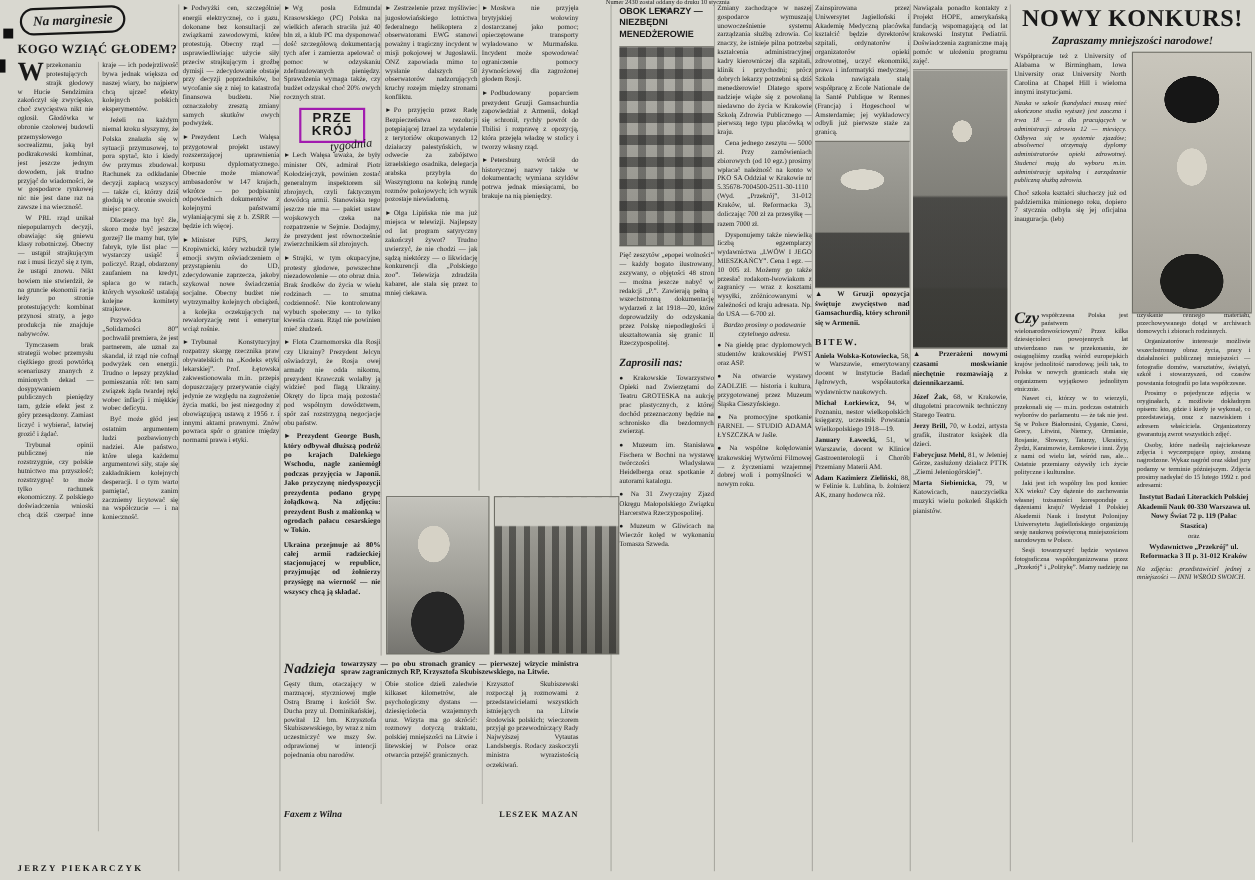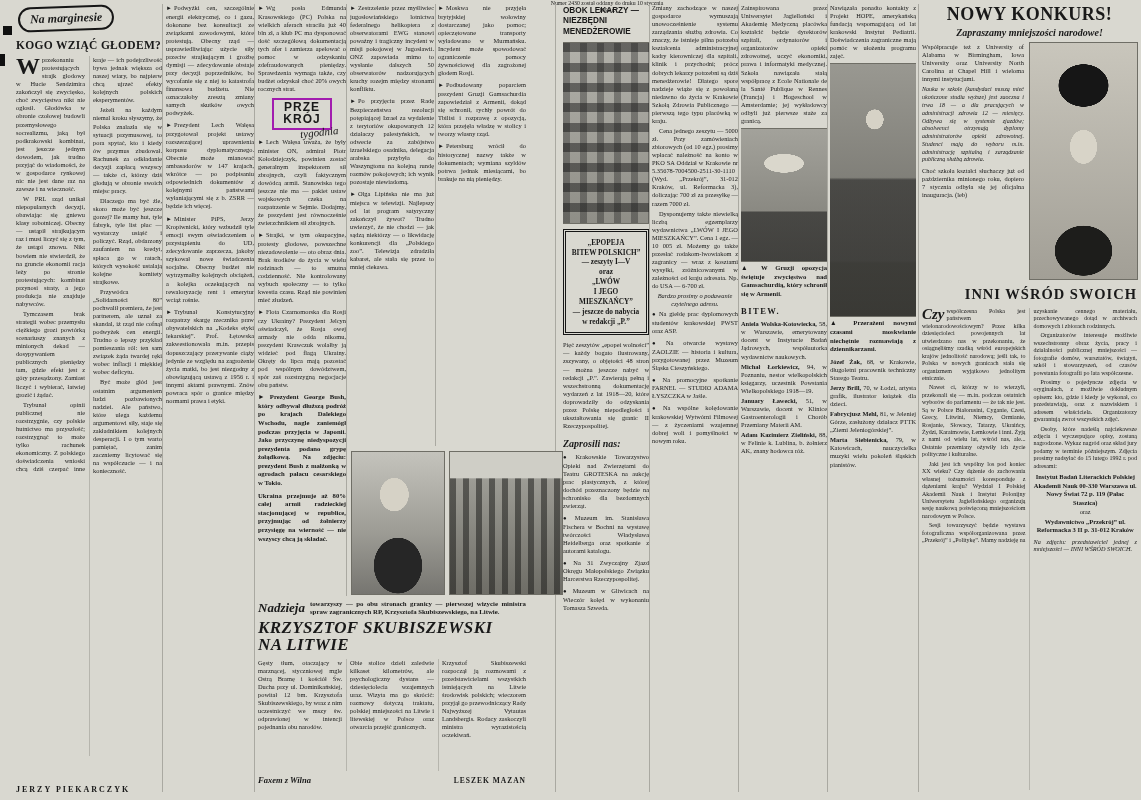--- a/index.html
+++ b/index.html
@@ -58,21 +58,21 @@
 .cJ{left:830px;top:4px;width:86px;height:788px;overflow:hidden;}
 .health-title{font-family:"Liberation Sans",sans-serif;font-weight:bold;font-size:8.2px;text-align:left;line-height:1.25;margin:2px 0 6px;}
 .epbox{border:3px double #161616;padding:6px 3px;text-align:center;margin:2px 0 6px;}
 .ep-line{font-weight:bold;font-size:7.3px;line-height:1.35;}
 .ep-note{font-style:italic;text-align:center;}
 .zap-h{font-style:italic;font-weight:bold;font-size:10px;margin:8px 0 4px;}
 .zm-h{font-weight:bold;font-size:8.5px;letter-spacing:1.5px;margin:8px 0 4px;}
 .zm b{font-weight:bold;}
 
 .rs{left:922px;top:4px;width:215px;height:790px;}
-.rs-title{text-align:center;font-weight:bold;font-size:18px;letter-spacing:.5px;}
+.rs-title{text-align:center;font-weight:bold;font-size:22px;letter-spacing:.5px;}
 .rs-sub{text-align:center;font-weight:bold;font-style:italic;font-size:10px;margin:2px 0 5px;}
 .rs-row{display:flex;gap:6px;align-items:flex-start;}
 .rs-colL{width:102px;}
 .note{font-size:6px;font-style:italic;line-height:1.3;text-align:justify;margin:3px 0;}
 .rs-headline{font-weight:bold;font-size:14.5px;letter-spacing:1px;text-align:right;margin:7px 0 5px;}
 .rs-body{column-count:2;column-gap:8px;column-rule:1px solid #b6b5ad;height:482px;overflow:hidden;}
 .rs-body .b{font-size:6px;line-height:1.24;}
 .addr{font-weight:bold;font-size:6.5px;text-align:center;margin:3px 0 1px;line-height:1.3;}
 .addr-join{text-align:center;font-size:6.2px;margin:1px 0;}
 .photonote{font-style:italic;font-size:6.2px;margin-top:3px;text-align:justify;}
@@ -170,50 +170,35 @@
   </section>
 
   <div class="photo ph-bush abs"></div>
   <div class="photo ph-parade abs"></div>
 
   <section class="lith abs">
     <div class="lith-head">
       <span class="kick">Nadzieja</span>
       <span class="intro">towarzyszy — po obu stronach granicy — pierwszej wizycie ministra spraw zagranicznych RP, Krzysztofa Skubiszewskiego, na Litwie.</span>
     </div>
-    <div class="lith-title">
-      <div>KRZYSZTOF SKUBISZEWSKI</div>
-      <div>NA LITWIE</div>
-    </div>
     <div class="lith-body">
 
     <p class="b">Gęsty tłum, otaczający w marznącej, styczniowej mgle Ostrą Bramę i kościół Św. Ducha przy ul. Dominikańskiej, powitał 12 bm. Krzysztofa Skubiszewskiego, by wraz z nim uczestniczyć we mszy św. odprawionej w intencji pojednania obu narodów.</p>
         <p class="b">Obie stolice dzieli zaledwie kilkaset kilometrów, ale psychologiczny dystans — dziesięciolecia wzajemnych uraz. Wizyta ma go skrócić: rozmowy dotyczą traktatu, polskiej mniejszości na Litwie i litewskiej w Polsce oraz otwarcia przejść granicznych.</p>
         <p class="b">Krzysztof Skubiszewski rozpoczął ją rozmowami z przedstawicielami wszystkich istniejących na Litwie środowisk polskich; wieczorem przyjął go przewodniczący Rady Najwyższej Vytautas Landsbergis. Rodacy zaskoczyli ministra wyrazistością oczekiwań.</p>
       </div>
     <div class="lith-foot">
       <span class="fax">Faxem z Wilna</span>
       <span class="lbyline">LESZEK MAZAN</span>
     </div>
   </section>
 
   <section class="cG abs">
     <h2 class="health-title">OBOK LEKARZY — NIEZBĘDNI MENEDŻEROWIE</h2>
     <div class="photo ph-building"></div>
-    <div class="epbox">
-
-    <div class="ep-line">„EPOPEJA</div>
-        <div class="ep-line">BITEW POLSKICH”</div>
-        <div class="ep-line">— zeszyty I—V</div>
-        <div class="ep-line">oraz</div>
-        <div class="ep-line">„LWÓW</div>
-        <div class="ep-line">I JEGO MIESZKAŃCY”</div>
-        <div class="ep-line">— jeszcze do nabycia</div>
-        <div class="ep-line">w redakcji „P.”</div>
-      </div>
     <p class="b">Pięć zeszytów „epopei wolności” — każdy bogato ilustrowany, zszywany, o objętości 48 stron — można jeszcze nabyć w redakcji „P.”. Zawierają pełną i wszechstronną dokumentację wydarzeń z lat 1918—20, które doprowadziły do odzyskania przez Polskę niepodległości i ukształtowania się granic II Rzeczypospolitej.</p>
     <div class="zap-h">Zaprosili nas:</div>
     <div>
 
     <p class="b itm"><span class="arr">●</span><span>Krakowskie Towarzystwo Opieki nad Zwierzętami do Teatru GROTESKA na aukcję prac plastycznych, z której dochód przeznaczony będzie na schronisko dla bezdomnych zwierząt.</span></p>
         <p class="b itm"><span class="arr">●</span><span>Muzeum im. Stanisława Fischera w Bochni na wystawę twórczości Władysława Heidelberga oraz spotkanie z autorami katalogu.</span></p>
         <p class="b itm"><span class="arr">●</span><span>Na 31 Zwyczajny Zjazd Okręgu Małopolskiego Związku Harcerstwa Rzeczypospolitej.</span></p>
         <p class="b itm"><span class="arr">●</span><span>Muzeum w Gliwicach na Wieczór kolęd w wykonaniu Tomasza Szweda.</span></p>
       </div>
   </section>
@@ -263,21 +248,20 @@
     <h2 class="rs-title">NOWY KONKURS!</h2>
     <div class="rs-sub">Zapraszamy mniejszości narodowe!</div>
     <div class="rs-row">
       <div class="rs-colL">
         <p class="b">Współpracuje też z University of Alabama w Birmingham, Iowa University oraz University North Carolina at Chapel Hill i wieloma innymi instytucjami.</p>
         <p class="note">Nauka w szkole (kandydaci muszą mieć ukończone studia wyższe) jest zaoczna i trwa 18 — a dla pracujących w administracji zdrowia 12 — miesięcy. Odbywa się w systemie zjazdów; absolwenci otrzymają dyplomy administratorów opieki zdrowotnej. Studenci mają do wyboru m.in. administrację szpitalną i zarządzanie publiczną służbą zdrowia.</p>
         <p class="b">Choć szkoła kształci słuchaczy już od października minionego roku, dopiero 7 stycznia odbyła się jej oficjalna inauguracja. (leb)</p>
       </div>
       <div class="photo ph-portrait"></div>
     </div>
-    <h3 class="rs-headline">INNI WŚRÓD SWOICH</h3>
     <div class="rs-body">
       <p class="b"><span class="dcap2">Czy</span><span>współczesna Polska jest państwem wielonarodowościowym? Przez kilka dziesięcioleci powojennych lat utwierdzano nas w przekonaniu, że osiągnęliśmy rzadką wśród europejskich krajów jednolitość narodową; jeśli tak, to Polska w nowych granicach stała się organizmem wyjątkowo jednolitym etnicznie.</span></p>
       <div>
 
       <p class="b ind">Nawet ci, którzy w to wierzyli, przekonali się — m.in. podczas ostatnich wyborów do parlamentu — że tak nie jest. Są w Polsce Białorusini, Cyganie, Czesi, Grecy, Litwini, Niemcy, Ormianie, Rosjanie, Słowacy, Tatarzy, Ukraińcy, Żydzi, Karaimowie, Łemkowie i inni. Żyją z nami od wielu lat, wśród nas, ale... Ostatnie przemiany ożywiły ich życie polityczne i kulturalne.</p>
           <p class="b ind">Jaki jest ich wspólny los pod koniec XX wieku? Czy dążenie do zachowania własnej tożsamości koresponduje z dążeniami kraju? Wydział I Polskiej Akademii Nauk i Instytut Polonijny Uniwersytetu Jagiellońskiego organizują sesję naukową poświęconą mniejszościom narodowym w Polsce.</p>
           <p class="b ind">Sesji towarzyszyć będzie wystawa fotograficzna współorganizowana przez „Przekrój” i „Politykę”. Mamy nadzieję na uzyskanie cennego materiału, przechowywanego dotąd w archiwach domowych i zbiorach rodzinnych.</p>
           <p class="b ind">Organizatorów interesuje możliwie wszechstronny obraz życia, pracy i działalności publicznej mniejszości — fotografie domów, warsztatów, świątyń, szkół i stowarzyszeń, od czasów powstania fotografii po lata współczesne.</p>
           <p class="b ind">Prosimy o pojedyncze zdjęcia w oryginałach, z możliwie dokładnym opisem: kto, gdzie i kiedy je wykonał, co przedstawiają, oraz z nazwiskiem i adresem właściciela. Organizatorzy gwarantują zwrot wszystkich zdjęć.</p>
           <p class="b ind">Osoby, które nadeślą najciekawsze zdjęcia i wyczerpujące opisy, zostaną nagrodzone. Wykaz nagród oraz skład jury podamy w terminie późniejszym. Zdjęcia prosimy nadsyłać do 15 lutego 1992 r. pod adresami:</p>

